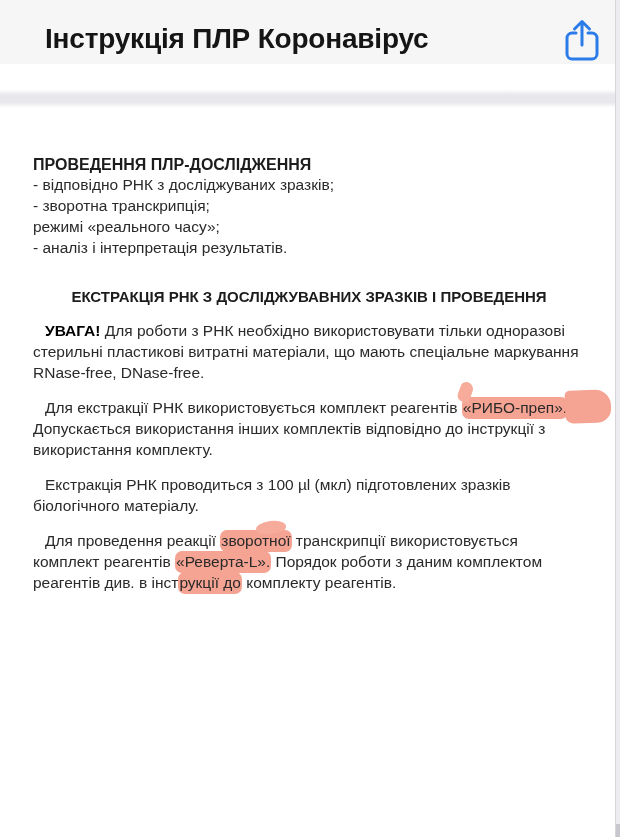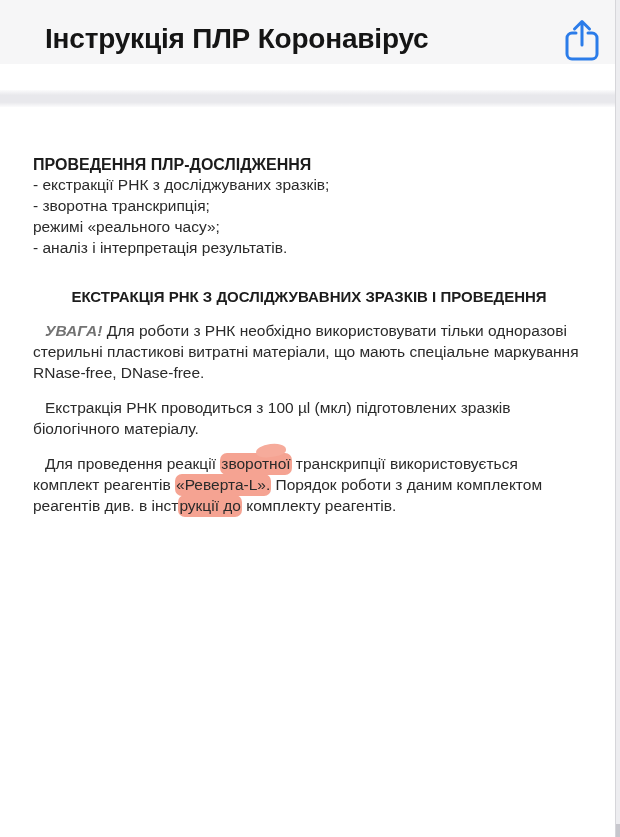--- a/index.html
+++ b/index.html
@@ -92,21 +92,21 @@
     text-align: center;
     font-weight: 700;
     font-size: 15px;
     line-height: 18px;
     color: #1c1c1c;
   }
   .intro { margin-top: 17px; text-indent: 12px; }
   .steps { margin: 0; }
   .step-line { white-space: nowrap; }
   .para { margin-top: 14px; text-indent: 12px; }
-  .para b { font-weight: 700; color: #737373; font-style: italic; }
+  .para b { font-weight: 700; color: #000000; }
 
   
   .mk {
     position: relative;
     background: #f5a392;
     border-radius: 7px;
     padding: 2px 1px 3px 1px;
   }
   .mk-ext::after {
     content: "";
@@ -159,32 +159,33 @@
 
   <div class="viewer">
     <div class="page-gap"></div>
 
     <div class="doc">
 
       <div class="h1">ПРОВЕДЕННЯ ПЛР-ДОСЛІДЖЕННЯ</div>
 
 
       <div class="steps">
-        <div class="step-line">- екстракції РНК з досліджуваних зразків;</div>
+        <div class="step-line">- відповідно РНК з досліджуваних зразків;</div>
         <div class="step-line">- зворотна транскрипція;</div>
         <div class="step-line">режимі «реального часу»;</div>
         <div class="step-line">- аналіз і інтерпретація результатів.</div>
       </div>
 
       <div class="h2c">
         <div>ЕКСТРАКЦІЯ РНК З ДОСЛІДЖУВАВНИХ ЗРАЗКІВ І ПРОВЕДЕННЯ</div>
       </div>
 
       <div class="para"><b>УВАГА!</b><span> Для роботи з РНК необхідно використовувати тільки одноразові стерильні пластикові витратні матеріали, що мають спеціальне маркування RNase-free, DNase-free.</span></div>
 
+      <div class="para"><span>Для екстракції РНК використовується комплект реагентів </span><span class="mk mk-ext">«РИБО-преп».</span><span> Допускається використання інших комплектів відповідно до інструкції з використання комплекту.</span></div>
 
       <div class="para">Екстракція РНК проводиться з 100 µl (мкл) підготовлених зразків біологічного матеріалу.</div>
 
       <div class="para"><span>Для проведення реакції </span><span class="mk mk-bump">зворотної</span><span> транскрипції використовується комплект реагентів </span><span class="mk">«Реверта-L».</span><span> Порядок роботи з даним комплектом реагентів див. в інст</span><span class="mk">рукції до</span><span> комплекту реагентів.</span></div>
 
     </div>
   </div>
 
   <div class="side-strip">
     <div class="scroll-thumb"></div>

